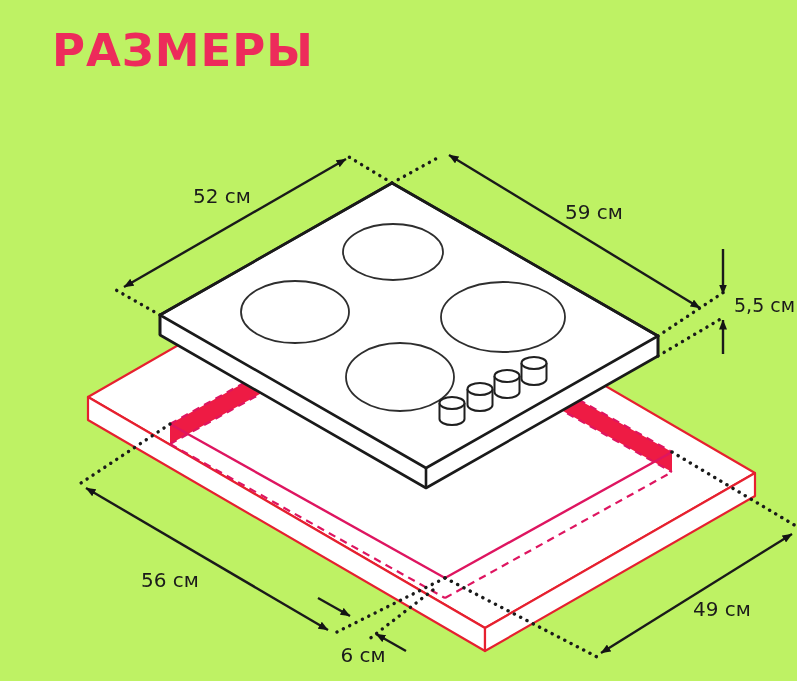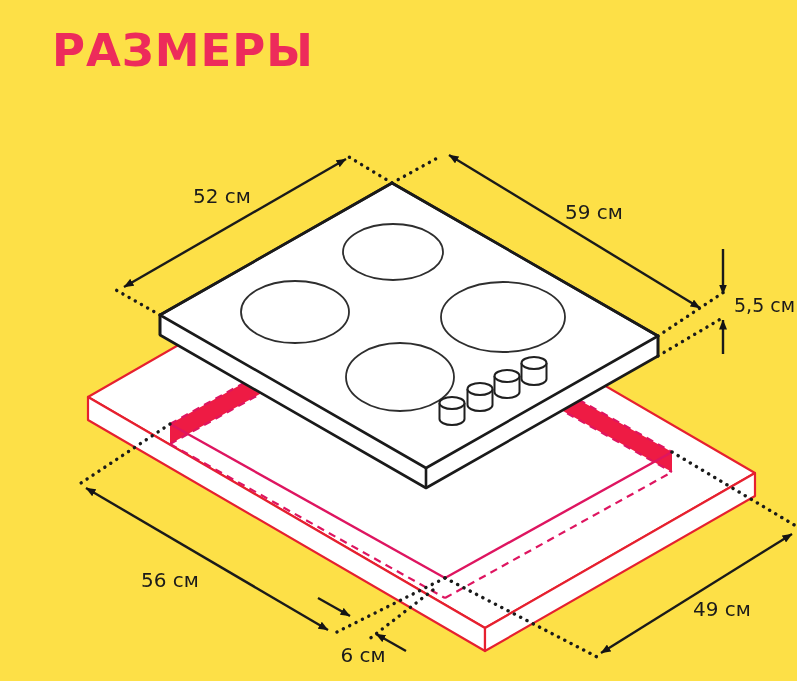--- a/index.html
+++ b/index.html
@@ -6,21 +6,21 @@
     --accent:#ED2B5B;
     --red:#E6202F;
     --crimson:#DE1560;
     --cutfill:#EE1B44;
     --line:#1A1A1A;
   }
   html,body{margin:0;padding:0;background:#fff;}
   .stage{
     position:relative;
     width:797px;height:681px;
-    background:#fde047;
+    background:#bef264;
     overflow:hidden;
     font-family:"DejaVu Sans","Liberation Sans",sans-serif;
   }
   .page-title{
     position:absolute;left:52px;top:24px;
     font-size:45px;font-weight:800;letter-spacing:1px;
     color:var(--accent);
     font-family:"DejaVu Sans","Liberation Sans",sans-serif;
   }
   svg.diagram{position:absolute;left:0;top:0;}

